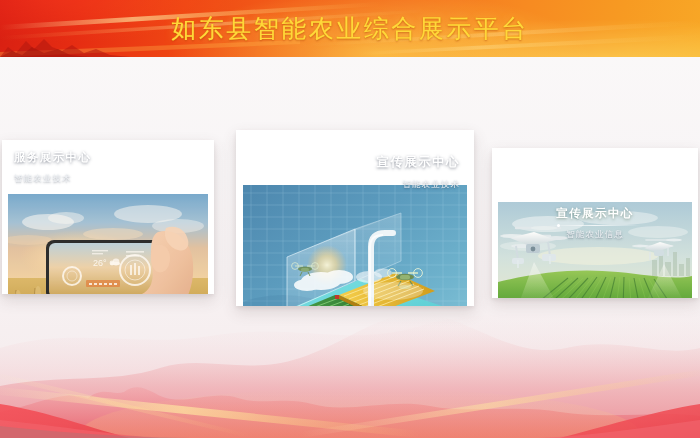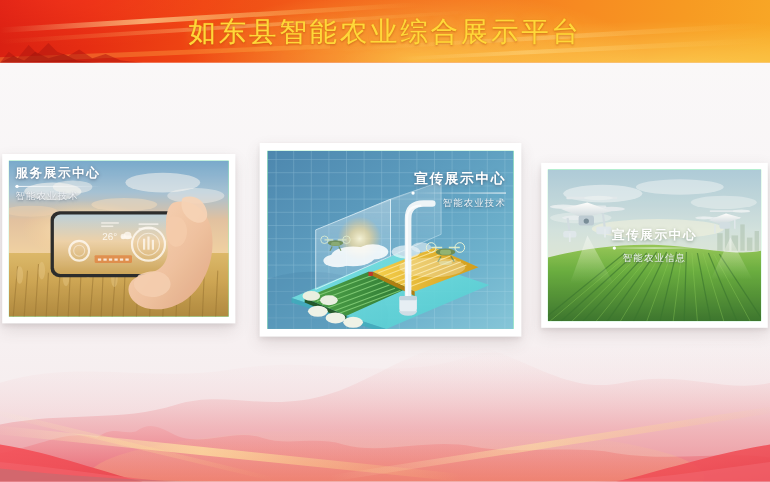--- a/index.html
+++ b/index.html
@@ -42,21 +42,21 @@
     text-shadow:0 0 1px #e8a512,0 1px 2px rgba(150,30,0,.45),0 0 10px rgba(255,200,60,.45);
     white-space:nowrap;
   }
 
   
   .card{
     position:absolute;background:#ffffff;
     box-shadow:0 6px 14px rgba(90,70,70,.16),0 2px 4px rgba(90,70,70,.10);
     overflow:hidden;
   }
-  .card .inner{position:absolute;overflow:hidden;background:#86efac;}
+  .card .inner{position:absolute;overflow:hidden;background:#84cc16;margin-top:48px;}
   .card .art{position:absolute;left:0;top:0;width:100%;height:100%;}
   .card-text{position:absolute;z-index:9;}
   .card-title{
     font-size:11.5px;font-weight:bold;color:#ffffff;letter-spacing:1.4px;
     white-space:nowrap;text-shadow:0 1px 3px rgba(40,50,70,.55);
   }
   .card-rule{height:1px;margin:4px 0 3px 0;position:relative;}
   .card-rule .dot{position:absolute;top:-1px;width:3px;height:3px;border-radius:50%;background:#ffffff;}
   .card-sub{
     font-size:8.5px;color:#f0f3f6;letter-spacing:1.1px;white-space:nowrap;

